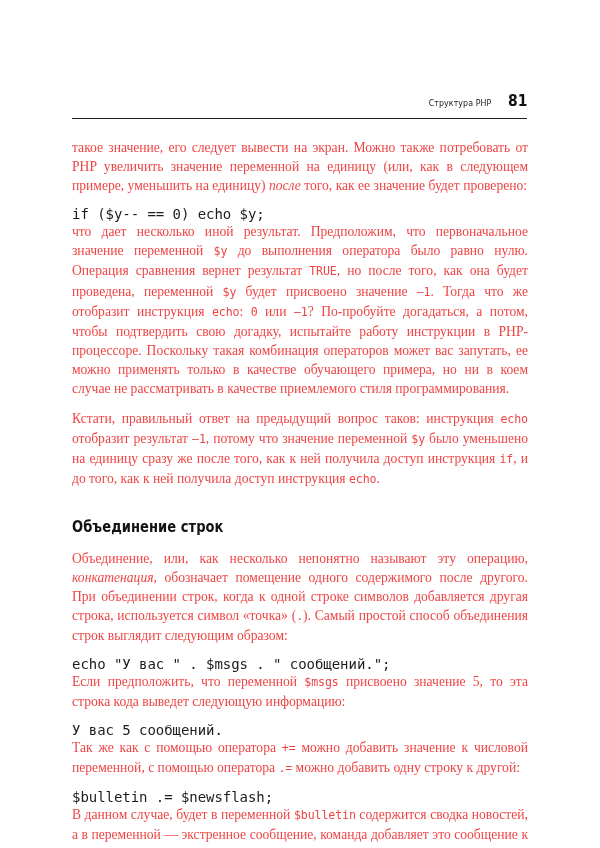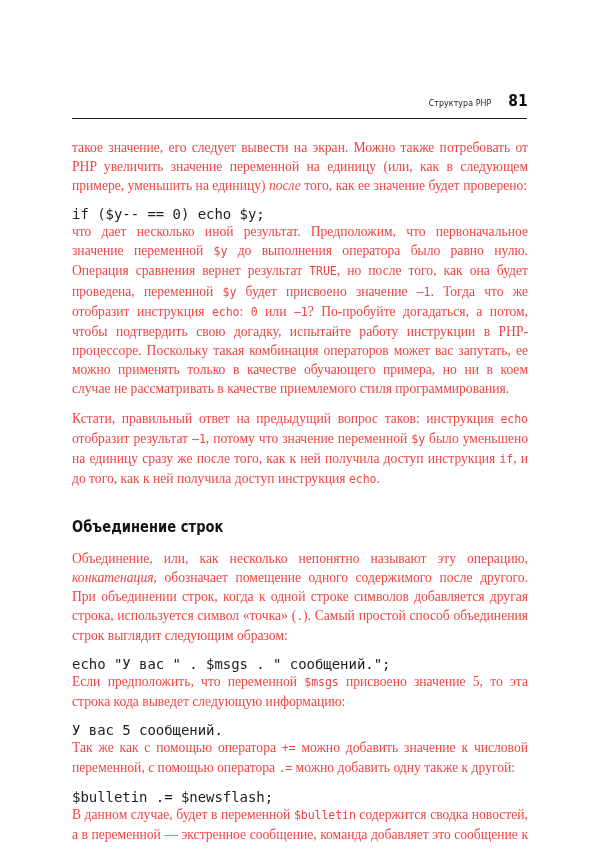--- a/index.html
+++ b/index.html
@@ -43,21 +43,21 @@
     color: #1a1a1a;
     transform: scaleX(0.92);
     transform-origin: right baseline;
   }
   .header-pageno {
     font-family: "DejaVu Sans Condensed", "Liberation Sans Narrow", "Liberation Sans", sans-serif;
     font-size: 15.5px;
     font-weight: bold;
     color: #111111;
     min-width: 20px;
-    text-align: center;
+    text-align: left;
   }
   .header-rule {
     position: absolute;
     left: 72px;
     top: 70px;
     width: 455px;
     height: 1.4px;
     background: #1f1f1f;
   }
 
@@ -140,20 +140,20 @@
     <h2 class="section">Объединение строк</h2>
 
     <p class="body"><span>Объединение, или, как несколько непонятно называют эту операцию, </span><span class="it">конкатенация</span><span>, обозначает помещение одного содержимого после другого. При объединении строк, когда к одной строке символов добавляется другая строка, используется символ «точка» (</span><span class="mono">.</span><span>). Самый простой способ объединения строк выглядит следующим образом:</span></p>
 
     <pre class="code gap-before-code">echo "У вас " . $msgs . " сообщений.";</pre>
 
     <p class="body gap-after-code"><span>Если предположить, что переменной </span><span class="mono">$msgs</span><span> присвоено значение 5, то эта строка кода выведет следующую информацию:</span></p>
 
     <pre class="code out gap-before-code">У вас 5 сообщений.</pre>
 
-    <p class="body gap-after-code"><span>Так же как с помощью оператора </span><span class="mono">+=</span><span> можно добавить значение к числовой переменной, с помощью оператора </span><span class="mono">.=</span><span> можно добавить одну также к другой:</span></p>
+    <p class="body gap-after-code"><span>Так же как с помощью оператора </span><span class="mono">+=</span><span> можно добавить значение к числовой переменной, с помощью оператора </span><span class="mono">.=</span><span> можно добавить одну строку к другой:</span></p>
 
     <pre class="code gap-before-code">$bulletin .= $newsflash;</pre>
 
     <p class="body gap-after-code"><span>В данном случае, будет в переменной </span><span class="mono">$bulletin</span><span> содержится сводка новостей, а в переменной </span><span> — экстренное сообщение, команда добавляет это сообщение к сводке новостей, и теперь переменная </span></p>
 
   </div>
 </div>
 
 </body></html>

